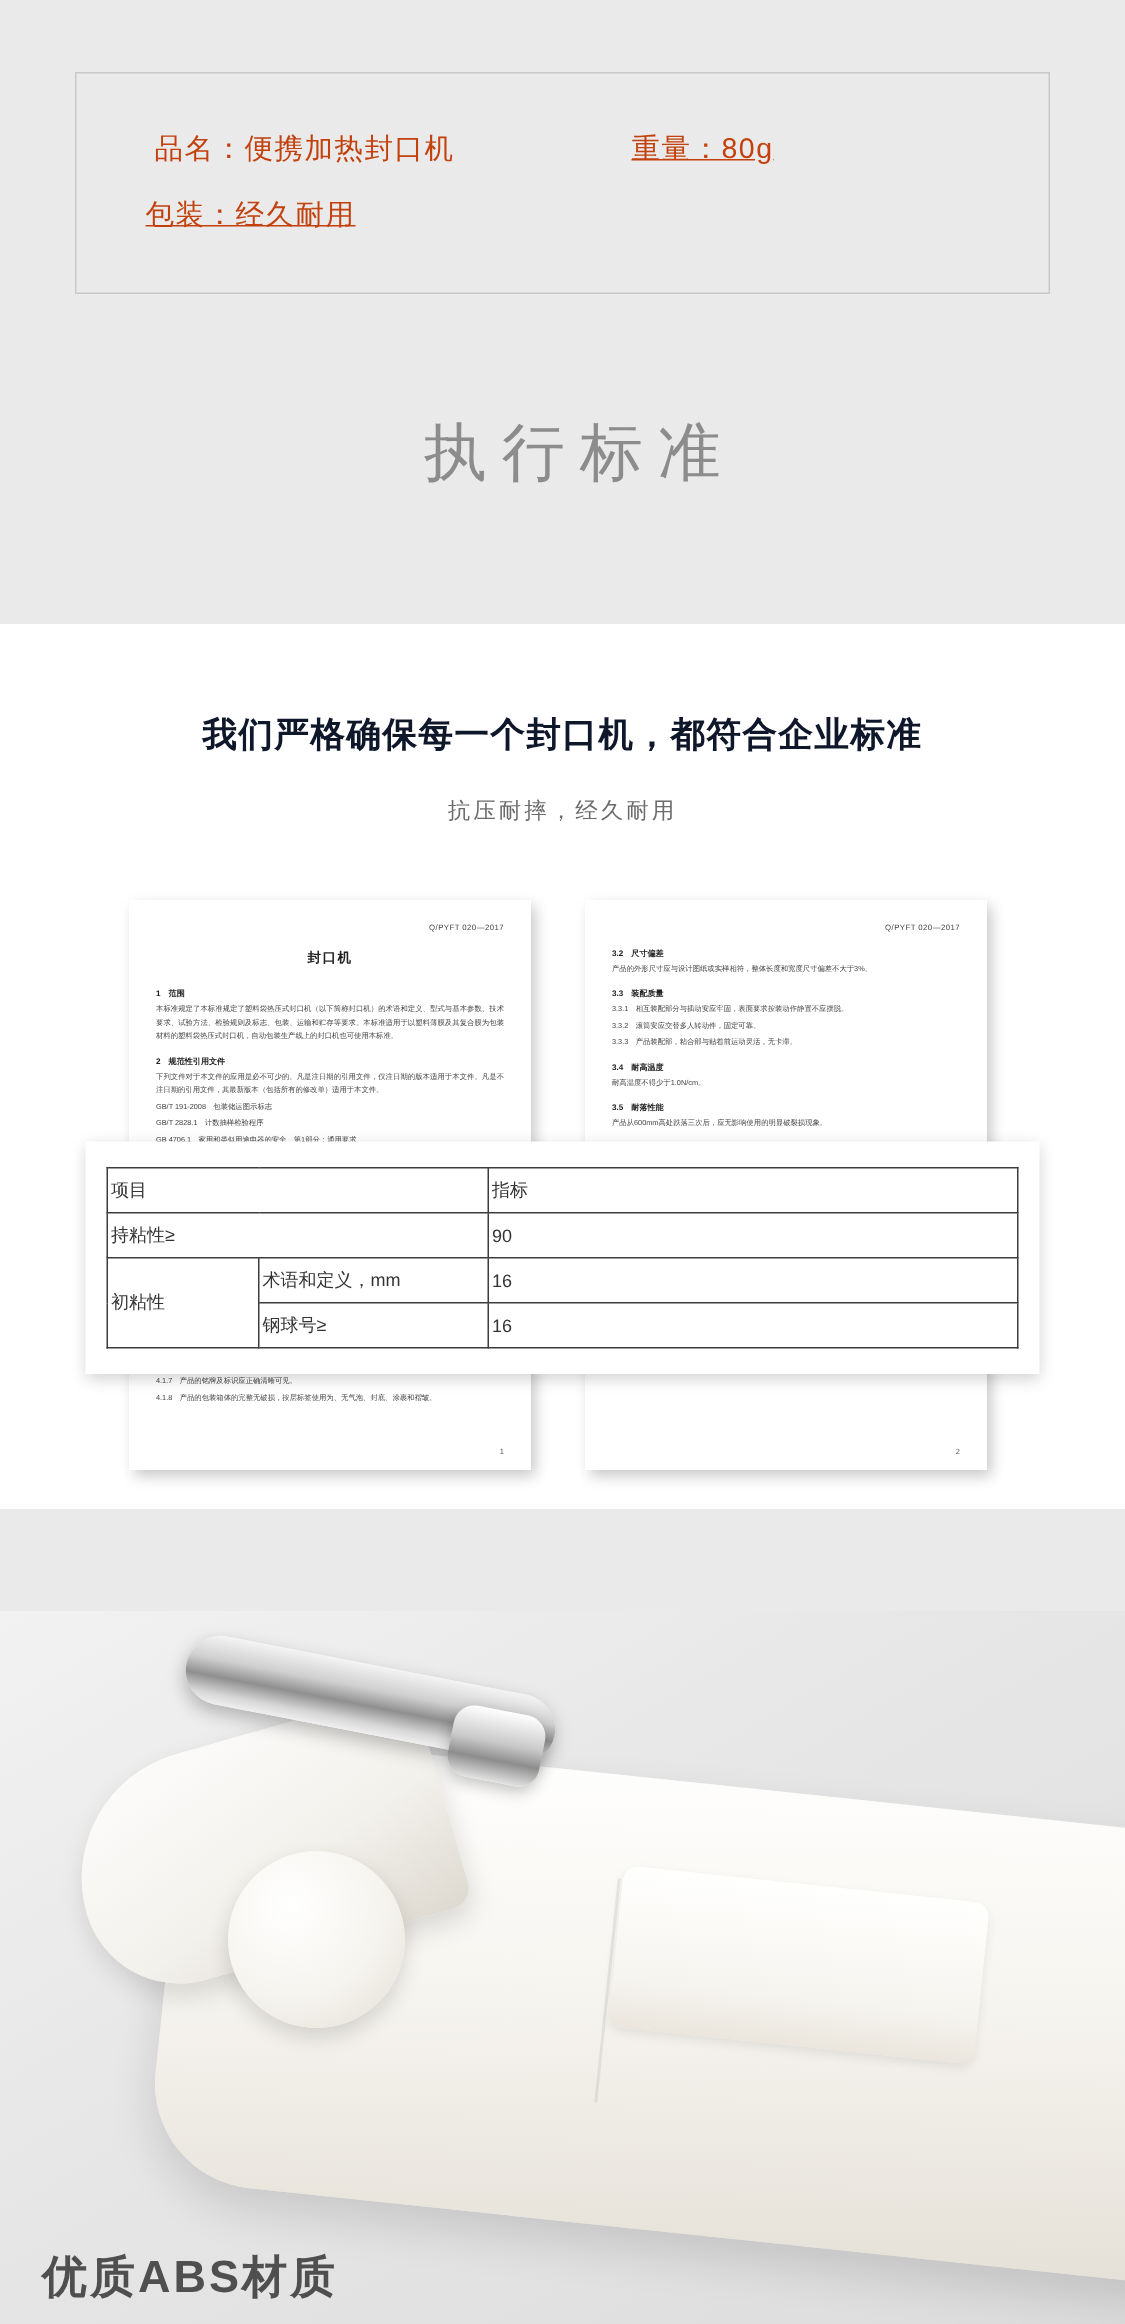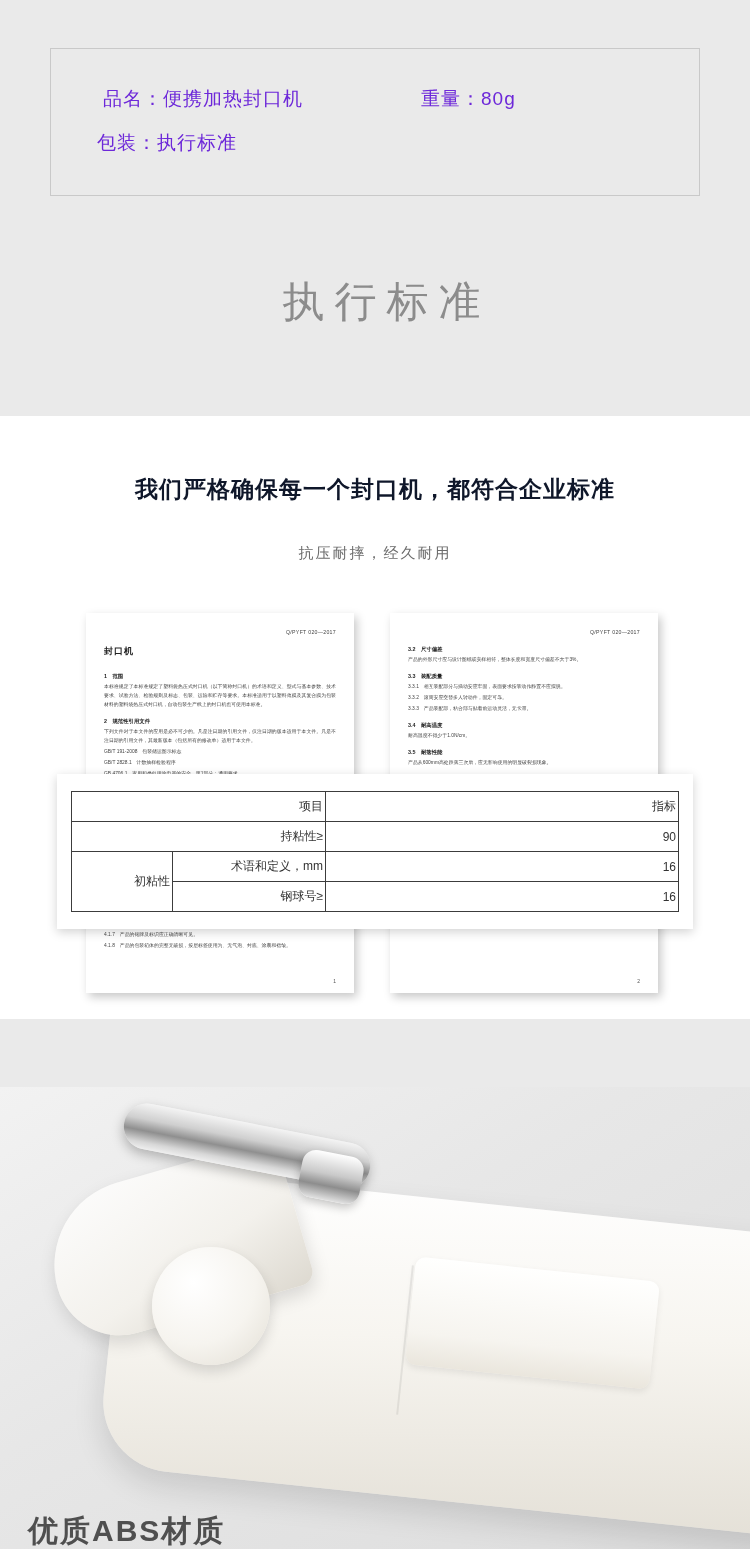--- a/index.html
+++ b/index.html
@@ -20,45 +20,45 @@
     background:#eaeaea;
     padding:28px 0 30px 0;
     display:flex;
     flex-wrap:wrap;
   }
   .spec-item{
     width:50%;
     box-sizing:border-box;
     padding:9px 0 9px 52px;
     font-size:19px;
-    color:#6d28d9;
+    color:#c2410c;
     letter-spacing:1px;
     white-space:nowrap;
   }
-  .spec-item.right{padding-left:46px;}
+  .spec-item.right{padding-left:46px;text-decoration:underline;}
 
   
   .std-title-wrap{background:#eaeaea;padding:78px 0 86px 0;text-align:center;margin-left:23px;}
   .std-title{
     font-size:42px;
     color:#8c8c8c;
     letter-spacing:10px;
     font-weight:400;
   }
 
   
   .white-sec{background:#fff;padding:58px 0 0 0;text-align:center;}
   .head-line{
     font-size:23px;
     color:#0f172a;
     font-weight:bold;
     letter-spacing:1px;
   }
   .sub-line{
-    margin-top:39px;
+    margin-top:26px;
     font-size:15px;
     color:#6b6b6b;
     letter-spacing:2px;
   }
 
   
   .docs{
     position:relative;
     margin:36px 0 0 0;
     height:420px;
@@ -78,21 +78,21 @@
   .doc.left{left:86px;}
   .doc.right{left:390px;}
   .doc-code{
     text-align:right;
     font-size:5.2px;
     color:#444;
     letter-spacing:.3px;
     margin-bottom:10px;
   }
   .doc-title{
-    text-align:left;
+    text-align:center;
     font-size:9px;
     font-weight:bold;
     color:#222;
     margin:6px 0 14px 0;
     letter-spacing:1px;
   }
   .doc-h{
     font-size:5.4px;
     font-weight:bold;
     color:#222;
@@ -126,21 +126,21 @@
     box-sizing:border-box;
   }
   table.spec-table{
     width:100%;
     border-collapse:collapse;
     font-size:12px;
     color:#333;
   }
   table.spec-table td{
     border:1px solid #3c3c3c;
-    text-align:right;
+    text-align:left;
     padding:6px 2px;
     height:16px;
   }
   table.spec-table td.hdr{font-weight:normal;}
   .col-a{width:96px;}
   .col-b{width:148px;}
 
   
   .grey-gap{background:#eaeaea;height:68px;}
 
@@ -246,21 +246,21 @@
 </style>
 </head>
 <body>
 
 <div class="page">
 
   <div class="spec-section">
     <div class="spec-box">
       <div class="spec-item">品名：便携加热封口机</div>
       <div class="spec-item right">重量：80g</div>
-      <div class="spec-item right">包装：执行标准</div>
+      <div class="spec-item right">包装：经久耐用</div>
     </div>
     <div class="std-title-wrap">
       <div class="std-title">执行标准</div>
     </div>
   </div>
 
   <div class="white-sec">
     <div class="head-line">我们严格确保每一个封口机，都符合企业标准</div>
     <div class="sub-line">抗压耐摔，经久耐用</div>
 

